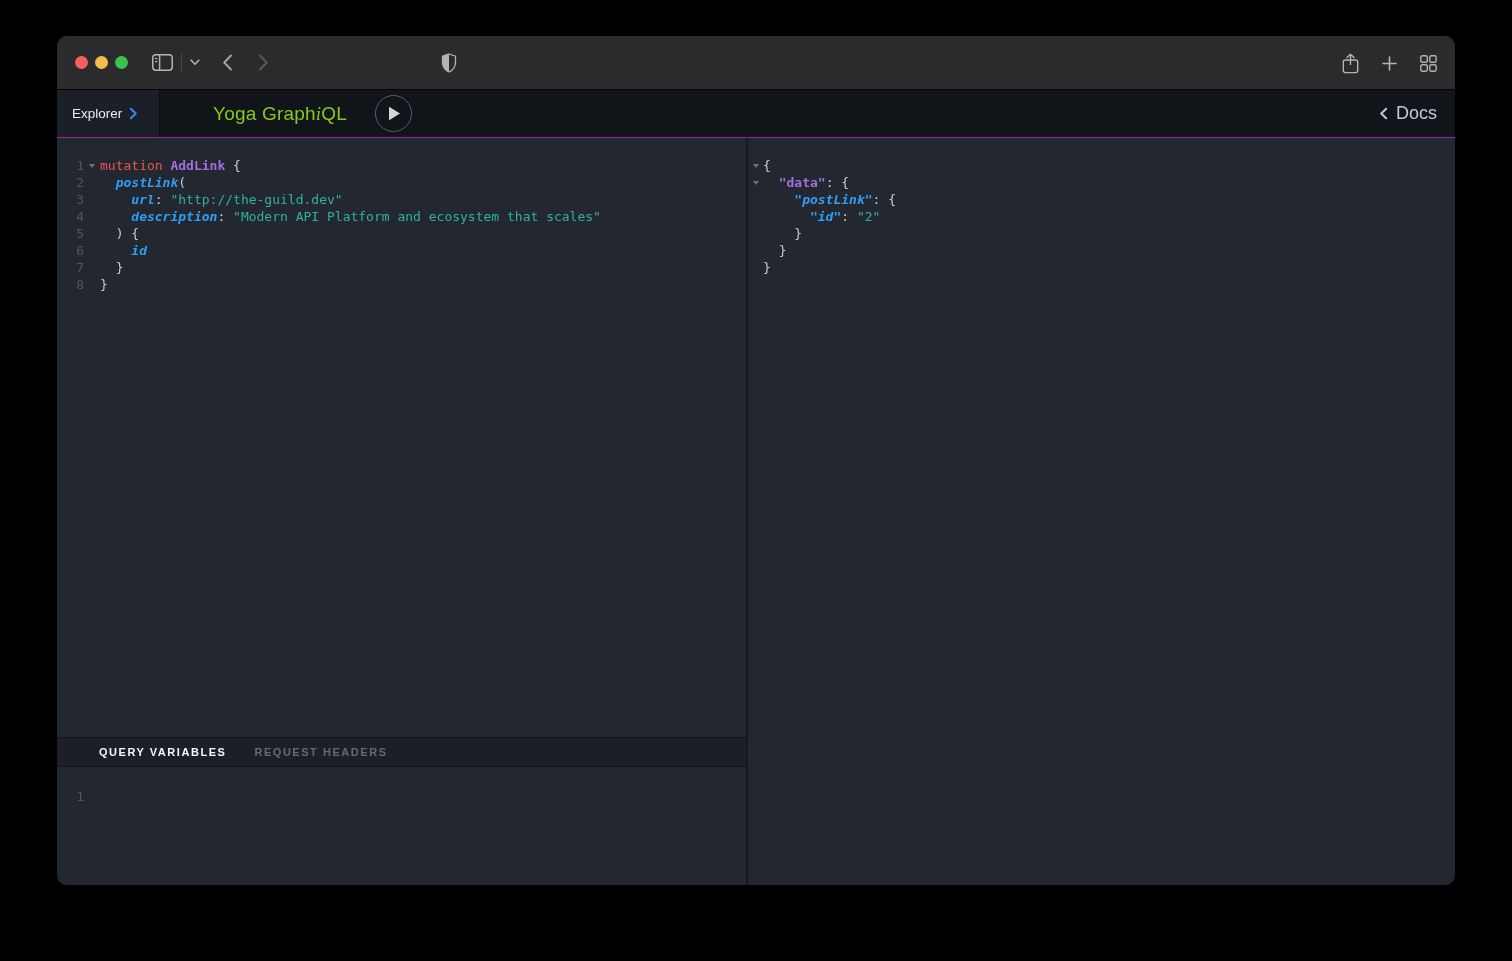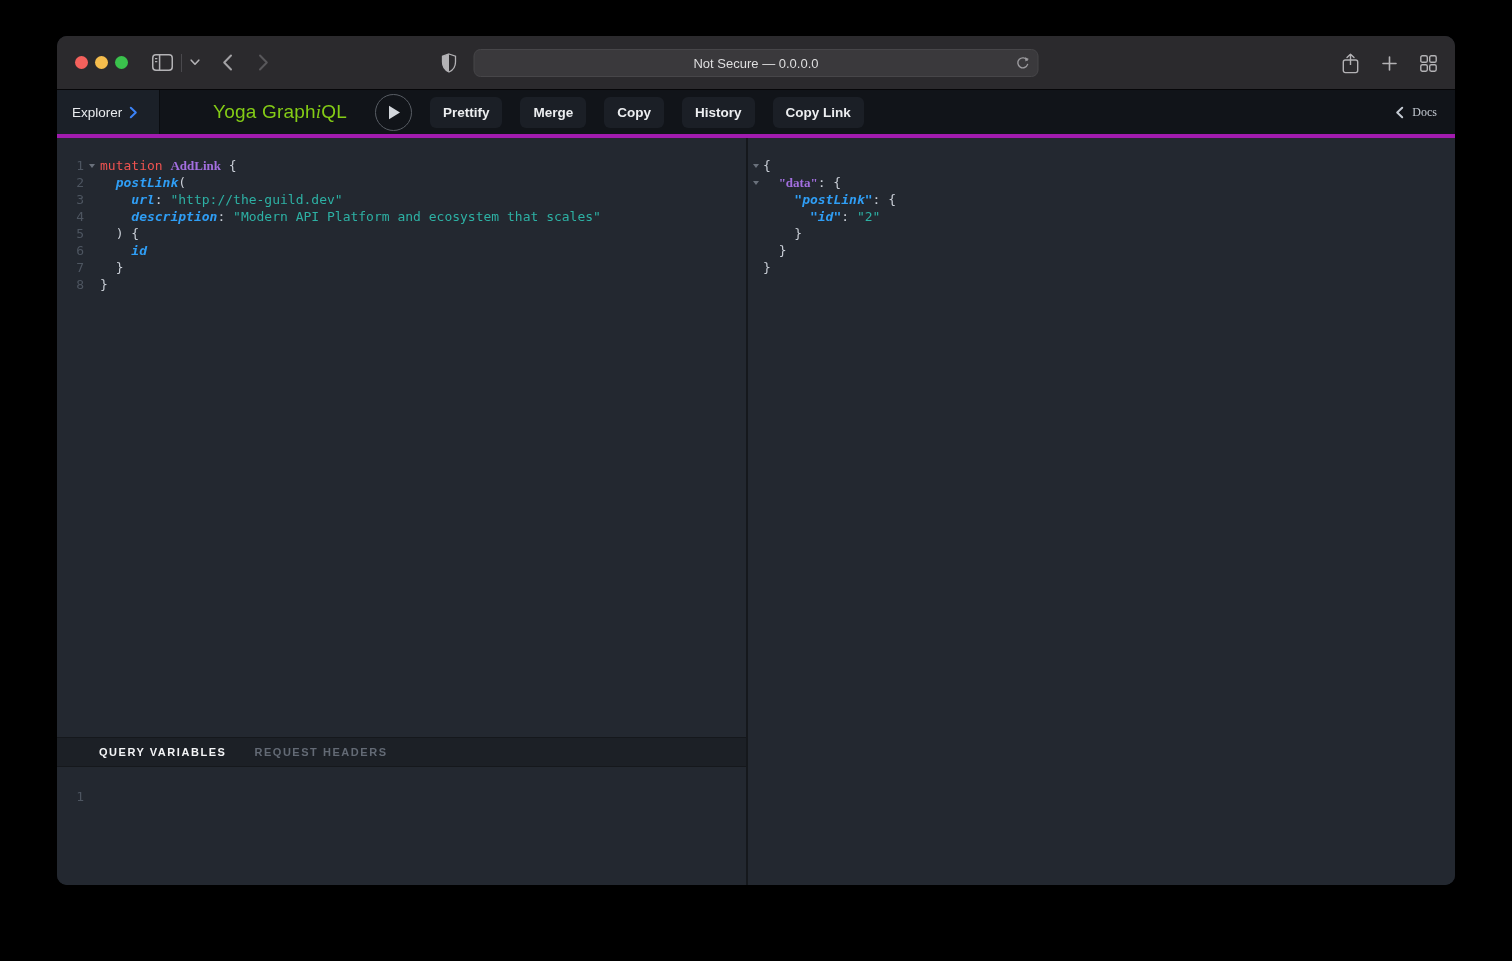--- a/index.html
+++ b/index.html
@@ -26,55 +26,55 @@
   .url-field { position:absolute; left:50%; top:13px; transform:translateX(-50%);
                width:565px; height:28px; background:#3a393c; border:1px solid #474649;
                border-radius:7px; display:flex; align-items:center; justify-content:center; }
   .url-text { color:#dfdfe0; font-size:13px; }
   .reload-btn { position:absolute; right:8px; top:6px; background:none; border:none; cursor:pointer; }
 
   .right-icons { position:absolute; right:18px; top:0; height:54px; display:flex; align-items:center; gap:23px; }
 
   
   .gql-toolbar { height:48px; flex:0 0 48px; background:#111419; display:flex; align-items:center;
-                 border-bottom:4px solid #a21caf; }
+                 border-bottom:1px solid #a21caf; }
   .explorer-section { width:103px; height:100%; background:#1b2028; border-right:1px solid #0a0c10;
                       display:flex; align-items:center; padding-left:15px; gap:7px; cursor:pointer; }
   .explorer-label { color:#e9ebee; font-size:13.5px; }
   .gql-title { margin-left:53px; color:#84cc16; font-size:19px; letter-spacing:.2px; white-space:nowrap; }
   .gql-title .ital { font-style:italic; font-family:"Liberation Serif", serif; }
   .play-button { margin-left:28px; width:37px; height:37px; border-radius:50%;
                  border:1.5px solid #585d64; background:transparent; display:flex;
                  align-items:center; justify-content:center; cursor:pointer; flex:0 0 37px; }
   .toolbar-buttons { display:flex; gap:18px; margin-left:18px; }
   .tb-btn { background:#1b1f26; color:#eceef0; font-size:13.5px; font-weight:600;
             border:none; border-radius:6px; padding:8px 13px; cursor:pointer;
             font-family:"Liberation Sans", sans-serif; white-space:nowrap; }
   .spacer { flex:1; }
   .docs-button { display:flex; align-items:center; gap:8px; margin-right:18px;
-                 color:#c4cad2; font-size:12px; background:none; border:none; cursor:pointer;
-                 font-family:Liberation Serif, serif; }
+                 color:#c4cad2; font-size:18px; background:none; border:none; cursor:pointer;
+                 font-family:Liberation Sans, sans-serif; }
 
   
   .main { flex:1; display:flex; min-height:0; }
   .left-pane { width:691px; flex:0 0 691px; border-right:2px solid #15181c;
                display:flex; flex-direction:column; background:#232830; }
   .right-pane { flex:1; background:#232830; padding-top:19px; overflow:hidden; }
 
   .query-editor { flex:1; padding-top:19px; overflow:hidden; }
   .code-line { display:flex; height:17px; font:13px/17px "DejaVu Sans Mono", monospace; }
   .gutter-num { width:27px; flex:0 0 27px; text-align:right; color:#4d5560; }
   .fold-col { width:16px; flex:0 0 16px; display:flex; align-items:center; justify-content:center; }
   .right-pane .fold-col { width:15px; flex:0 0 15px; }
   .fold-arrow { width:0; height:0; border-left:3.5px solid transparent;
                 border-right:3.5px solid transparent; border-top:4.5px solid #6a717b; display:block; }
   .code-text { white-space:pre; }
   .tok-pun { color:#c9ced6; }
   .tok-kw  { color:#ef5350; font-weight:400; }
-  .tok-def { color:#a36fe0; font-weight:700;font-family:Liberation Serif, serif; }
+  .tok-def { color:#a36fe0; font-weight:700; }
   .tok-prop{ color:#2f9ef5; font-weight:700;font-style:italic; }
   .tok-str { color:#2db1a4; }
 
   
   .vars-tabs { height:30px; flex:0 0 30px; background:#1c2026; border-top:1px solid #15181c;
                border-bottom:1px solid #15181c; display:flex; align-items:center;
                padding-left:42px; gap:28px; }
   .vars-tab { font-size:11px; font-weight:700; letter-spacing:.14em; background:none; border:none;
               cursor:pointer; font-family:"Liberation Sans", sans-serif; }
   .vars-tab.active { color:#f4f5f7; }
@@ -129,29 +129,20 @@
         <defs>
             <clipPath id="halfShield">
               <rect x="0" y="0" width="8" height="20"></rect>
             </clipPath>
           </defs>
         <path d="M8 1 L14.5 3.2 V9 C14.5 14 11.8 17.3 8 19 C4.2 17.3 1.5 14 1.5 9 V3.2 Z" fill="#b3b2b5" clip-path="url(#halfShield)"></path>
         <path d="M8 1 L14.5 3.2 V9 C14.5 14 11.8 17.3 8 19 C4.2 17.3 1.5 14 1.5 9 V3.2 Z" fill="none" stroke="#b3b2b5" stroke-width="1.3"></path>
       </svg>
     </span>
 
-    <div class="url-field">
-      <span class="url-text">Not Secure — 0.0.0.0</span>
-      <button class="reload-btn">
-        <svg width="14" height="15" viewBox="0 0 14 15">
-          <path d="M11.6 4.2 A5 5 0 1 0 12.1 8.4" fill="none" stroke="#9b9a9e" stroke-width="1.4" stroke-linecap="round"></path>
-          <polygon points="9.6,1.2 13.4,3.1 9.9,5.4" fill="#9b9a9e"></polygon>
-        </svg>
-      </button>
-    </div>
 
     <div class="right-icons">
       <button class="nav-btn">
         <svg width="17" height="21" viewBox="0 0 17 21">
           <rect x="1.3" y="7" width="14.4" height="12.6" rx="2" fill="none" stroke="#b3b2b5" stroke-width="1.4"></rect>
           <line x1="8.5" y1="1.6" x2="8.5" y2="12" stroke="#b3b2b5" stroke-width="1.4"></line>
           <polyline points="5,4.6 8.5,1.2 12,4.6" fill="none" stroke="#b3b2b5" stroke-width="1.4" stroke-linecap="round" stroke-linejoin="round"></polyline>
         </svg>
       </button>
       <button class="nav-btn">
@@ -180,27 +171,20 @@
     </div>
 
     <div class="gql-title"><span>Yoga Graph</span><span class="ital">i</span><span>QL</span></div>
 
     <button class="play-button">
       <svg width="13" height="15" viewBox="0 0 13 15" style="margin-left:2px;">
         <polygon points="1,0.8 12,7.5 1,14.2" fill="#d3d7dc"></polygon>
       </svg>
     </button>
 
-    <div class="toolbar-buttons">
-      <button class="tb-btn">Prettify</button>
-      <button class="tb-btn">Merge</button>
-      <button class="tb-btn">Copy</button>
-      <button class="tb-btn">History</button>
-      <button class="tb-btn">Copy Link</button>
-    </div>
 
     <span class="spacer"></span>
 
     <button class="docs-button">
       <svg width="9" height="13" viewBox="0 0 9 13">
         <polyline points="7.2,1.8 2.2,6.5 7.2,11.2" fill="none" stroke="#c4cad2" stroke-width="2" stroke-linecap="round" stroke-linejoin="round"></polyline>
       </svg>
       <span>Docs</span>
     </button>
   </div>

